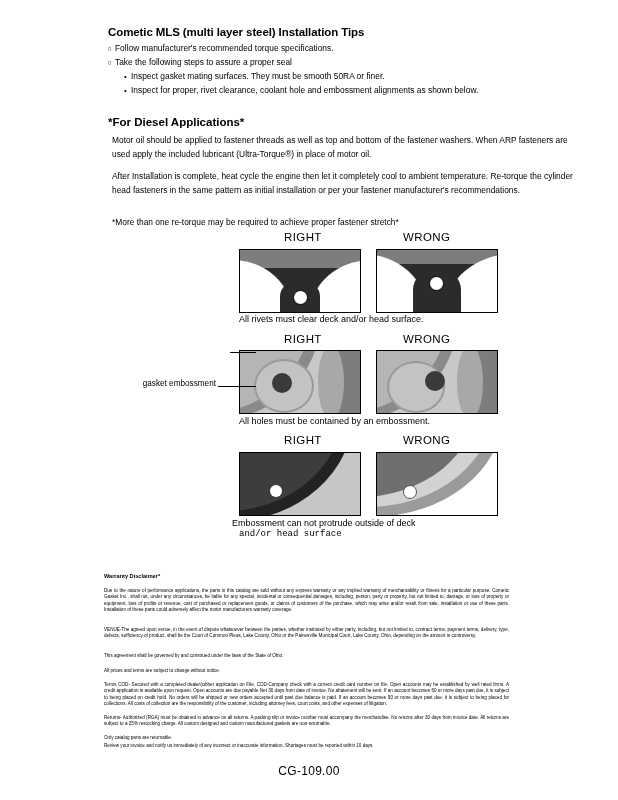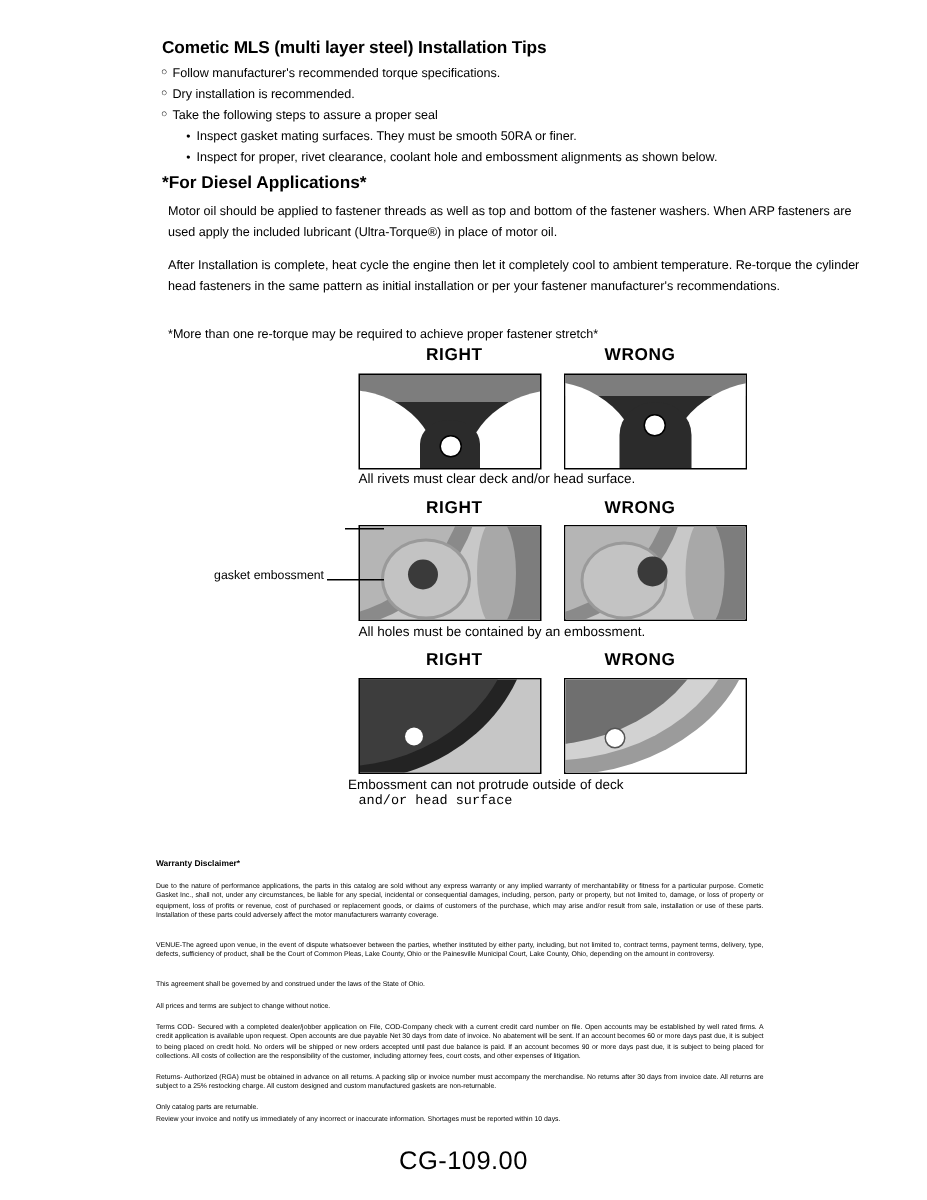--- a/index.html
+++ b/index.html
@@ -72,21 +72,21 @@
     left: 112px;
   }
   .p1 { top: 133px; }
   .p2 { top: 169px; }
   .p3 { top: 215px; }
 
   
   .fig-label {
     position: absolute;
     font-size: 11.5px;
-    font-weight: bold;
+    font-weight: normal;
     letter-spacing: 0.4px;
   }
   .fig-box {
     position: absolute;
     border: 1px solid #000;
     overflow: hidden;
     background: #ffffff;
   }
   .cap {
     position: absolute;
@@ -150,39 +150,35 @@
     line-height: 6.4px;
     color: #000;
     text-align: justify;
   }
   .docnum {
     position: absolute;
     left: 0;
     right: 0;
     top: 764px;
     text-align: center;
-    font-size: 17px;
+    font-size: 12px;
     letter-spacing: 0.3px;
   }
 </style>
 </head>
 <body>
 
 <div class="page">
 
   <div class="title">Cometic MLS (multi layer steel) Installation Tips</div>
 
   <div class="bullets">
     <div class="b-row">
       <span class="b-mark">○</span>
       <span>Follow manufacturer's recommended torque specifications.</span>
-    </div>
-    <div class="b-row">
-      <span class="b-mark">○</span>
-      <span>Dry installation is recommended.</span>
     </div>
     <div class="b-row">
       <span class="b-mark">○</span>
       <span>Take the following steps to assure a proper seal</span>
     </div>
     <div class="b-row sub">
       <span class="b-mark">•</span>
       <span>Inspect gasket mating surfaces.  They must be smooth 50RA or finer.</span>
     </div>
     <div class="b-row sub">

